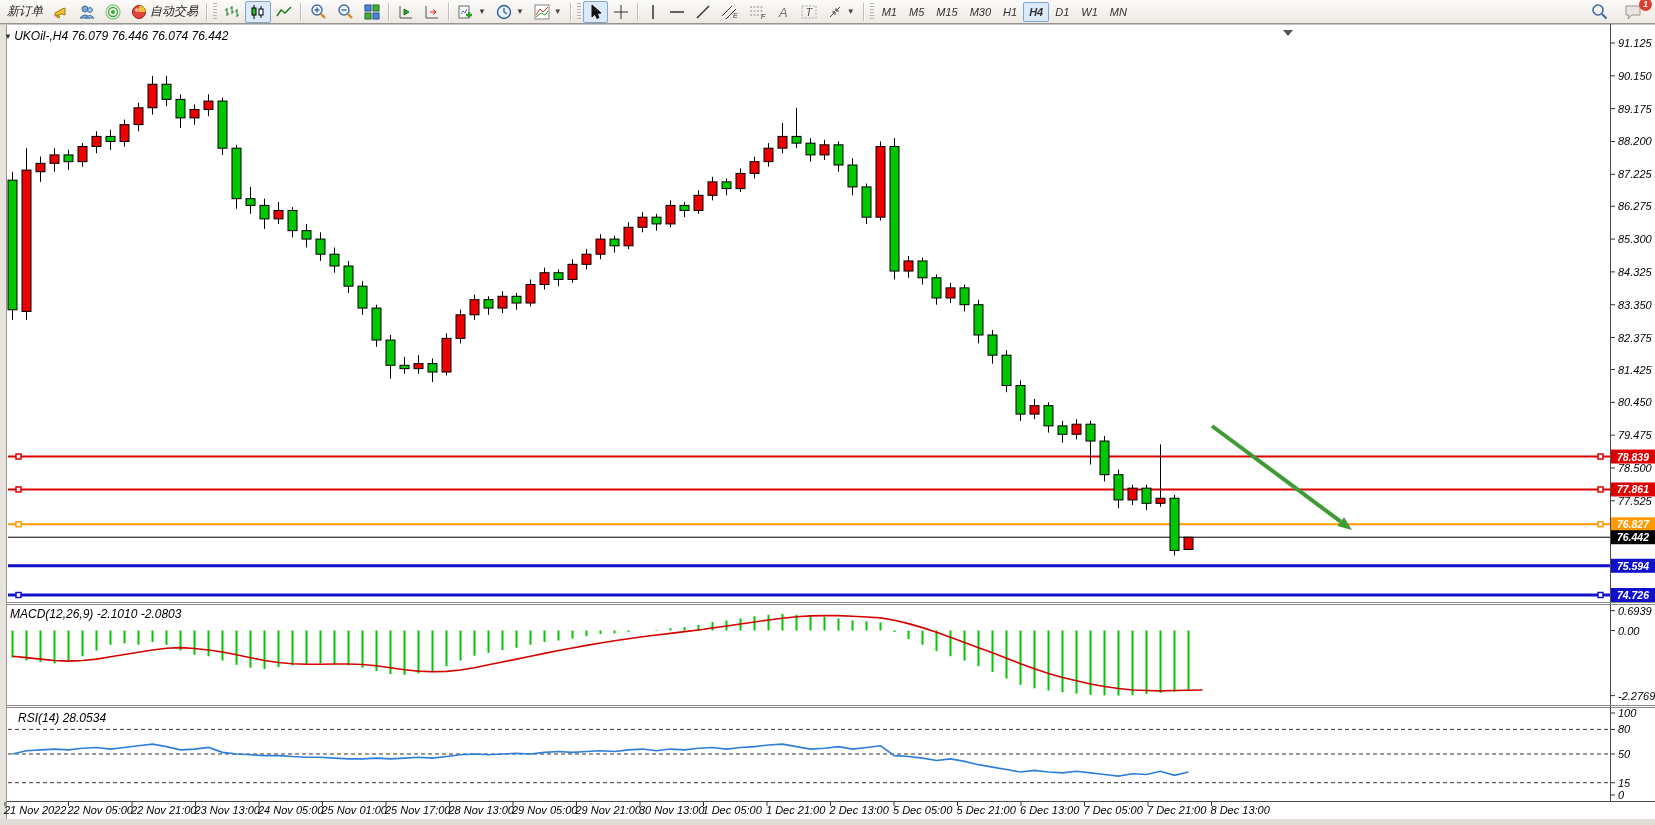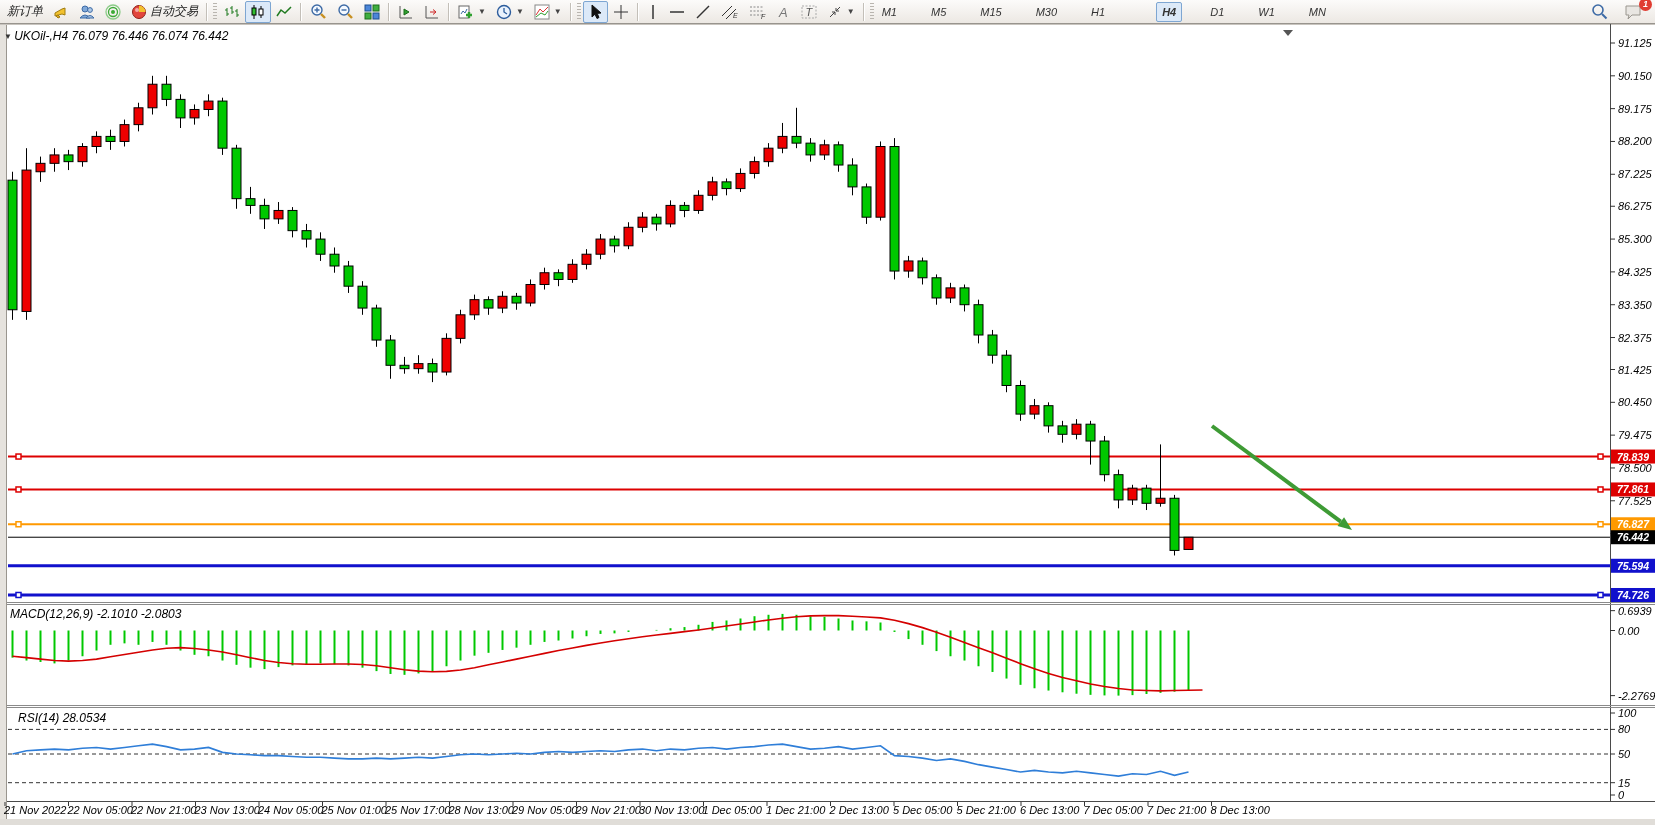--- a/index.html
+++ b/index.html
@@ -8,21 +8,21 @@
   #toolbar{position:absolute;left:0;top:0;width:1655px;height:24px;z-index:5;
     background:linear-gradient(#FCFBFA,#ECE8E3);border-bottom:1px solid #989документ;
     border-bottom:1px solid #98948E;display:flex;align-items:center;padding:0 2px;box-sizing:border-box;}
   .tb-btn{display:flex;align-items:center;gap:3px;height:20px;padding:0 4px;border:1px solid transparent;
     border-radius:2px;font-size:12px;color:#222;cursor:default;white-space:nowrap;}
   .tb-btn.active{background:#DCE9F8;border-color:#7EA6D2;}
   .tb-sep{width:1px;height:18px;background:#C3BFB8;border-right:1px solid #FFF;margin:0 3px;}
   .tb-handle{width:4px;height:18px;margin:0 2px;background:repeating-linear-gradient(#B9B5AF 0 1px,transparent 1px 3px);}
   .caret{font-size:8px;color:#444;margin-left:1px;}
   .tf-btn{height:18px;padding:0 5px;font-size:11px;color:#333;border:1px solid transparent;border-radius:2px;display:flex;align-items:center;}
-  .tf-btn.active{background:#DCE9F8;border-color:#7EA6D2;font-weight:bold;margin-left:23px;}
+  .tf-btn.active{background:#DCE9F8;border-color:#7EA6D2;font-weight:bold;}
   #tb-right{margin-left:auto;display:flex;align-items:center;gap:6px;padding-right:6px;}
   #notif-badge{position:absolute;top:-4px;right:-6px;background:#E03C31;color:#fff;font-size:9px;font-weight:bold;
     border-radius:50%;width:13px;height:13px;line-height:13px;text-align:center;}
   
   #chart-area{position:absolute;left:0;top:24px;width:1655px;height:801px;background:#eab308;}
   #main-svg{position:absolute;left:0;top:0;z-index:1;}
   .overlay-label{position:absolute;z-index:3;font-size:12px;color:#000;white-space:pre;}
   #symbol-label{left:4px;top:5px;}
   #macd-label{left:10px;top:583px;}
   #rsi-label{left:10px;top:687px;margin-left:8px;}
@@ -199,21 +199,21 @@
   </div>
   <div class="tb-btn">
     <svg width="16" height="16">
           <path d="M3 13 L8 8 M8 8 L8 11 M8 8 L5 8" stroke="#444" fill="none"></path>
           <path d="M13 3 L9 7 M9 7 L12 7 M9 7 L9 4" stroke="#444" fill="none"></path>
         </svg>
     <span class="caret">▼</span>
   </div>
   <div class="tb-sep"></div>
       <div class="tb-handle"></div>
-  <div id="timeframes" style="display:flex;align-items:center;gap:22px;">
+  <div id="timeframes" style="display:flex;align-items:center;">
         <div class="tf-btn">M1</div>
         <div class="tf-btn">M5</div>
         <div class="tf-btn">M15</div>
         <div class="tf-btn">M30</div>
         <div class="tf-btn">H1</div>
         <div class="tf-btn active">H4</div>
         <div class="tf-btn">D1</div>
         <div class="tf-btn">W1</div>
         <div class="tf-btn">MN</div>
       </div>

